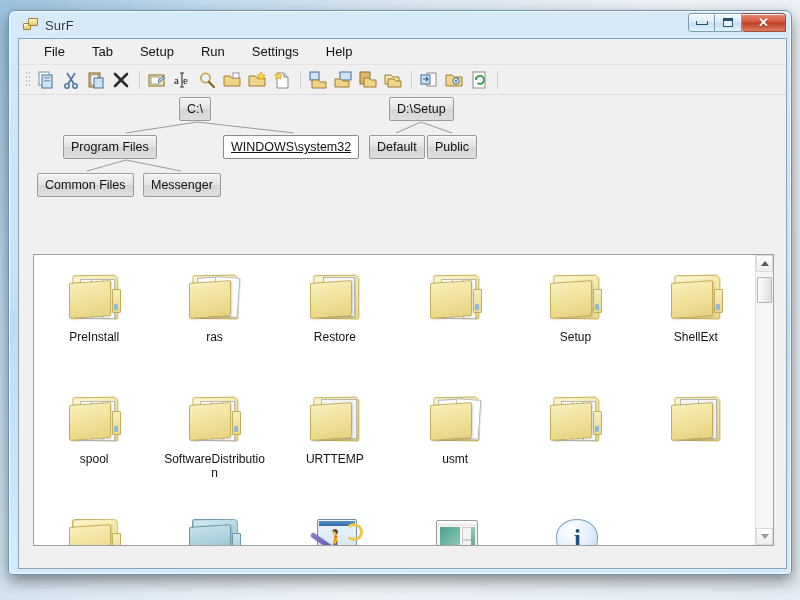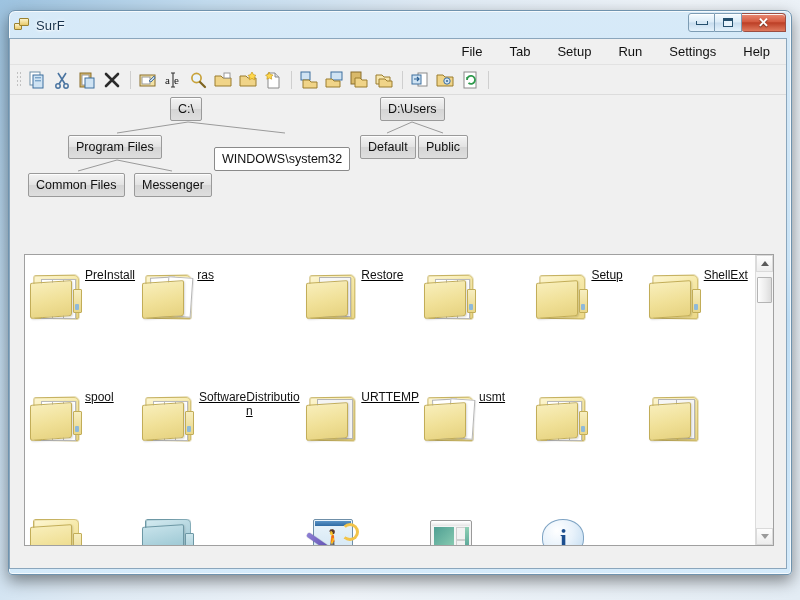--- a/index.html
+++ b/index.html
@@ -10,21 +10,21 @@
     position:relative;
   }
   
   #window{
     position:absolute;left:8px;top:10px;width:784px;height:565px;
     border-radius:7px 7px 4px 4px;
     background:linear-gradient(180deg,#d7eaf8 0%,#c9e3f6 45%,#bcdcf4 55%,#d5ebfb 100%);
     border:1px solid #6f93ae;
     box-shadow:0 6px 16px rgba(0,0,0,.45), inset 0 0 0 1px rgba(255,255,255,.75);
     box-sizing:border-box;
-    padding:1px 4px 5px 0;
+    padding:1px 4px 5px 9px;
   }
   
   #titlebar{
     height:26px;position:relative;
     display:flex;align-items:center;
     padding-left:5px;
   }
   #app-icon{width:16px;height:16px;position:relative;flex:none;margin-right:6px;}
   #app-icon i{position:absolute;display:block;box-sizing:border-box;
     background:linear-gradient(180deg,#fdf3c8,#e8c96a);border:1px solid #9a8230;border-radius:1px;}
@@ -50,21 +50,21 @@
   .gmin{width:10px;height:3px;border:1px solid #25506e;border-top:none;background:#d6e8f5;}
   .gmax{width:10px;height:9px;border:1px solid #25506e;border-top-width:3px;background:#e8f4fd;box-sizing:border-box;}
   .gclose{color:#fff;font-size:13px;font-weight:bold;line-height:1;text-shadow:0 1px 1px rgba(0,0,0,.5);}
   
   #client{
     height:531px;background:#f0f0f0;border:1px solid #8ba6bc;
     box-sizing:border-box;position:relative;
   }
   
   #menubar{height:25px;display:flex;align-items:center;padding-left:14px;
-    background:#f0f0f0;border-bottom:1px solid #e2e2e2;justify-content:flex-end;}
+    background:#f0f0f0;border-bottom:1px solid #e2e2e2;}
   .menu-item{font-size:13px;color:#111;padding:3px 11px;margin-right:5px;cursor:default;}
   
   #toolbar{height:29px;display:flex;align-items:center;padding-left:6px;background:#f0f0f0;
     border-bottom:1px solid #dcdcdc;}
   .grip{width:5px;height:17px;margin-right:4px;
     background-image:radial-gradient(#b9b9b9 40%,transparent 41%);
     background-size:3px 4px;opacity:.85;}
   .tb{width:24px;height:23px;margin-right:1px;display:flex;align-items:center;justify-content:center;
     border-radius:3px;position:relative;}
   .tsep{width:1px;height:18px;background:#cfcfcf;margin:0 5px;}
@@ -83,22 +83,22 @@
   
   #filepanel{
     position:absolute;left:14px;top:215px;right:12px;bottom:22px;
     background:#fff;border:1px solid #a0a0a0;box-sizing:border-box;overflow:hidden;
   }
   #filegrid{
     position:absolute;left:0;top:0;right:17px;bottom:0;
     display:grid;grid-template-columns:repeat(6,1fr);
     grid-auto-rows:122px;padding-top:6px;
   }
-  .fileitem{display:flex;flex-direction:row;align-items:flex-start;justify-content:flex-start;
-    padding-top:8px;cursor:default;text-decoration:underline;}
+  .fileitem{display:flex;flex-direction:column;align-items:center;justify-content:flex-start;
+    padding-top:8px;cursor:default;}
   .ficon{width:60px;height:56px;position:relative;margin-bottom:6px;}
   .flabel{font-size:12px;color:#111;text-align:center;line-height:1.15;max-width:104px;
     word-wrap:break-word;}
   
   .fold-back{position:absolute;left:8px;top:6px;width:44px;height:42px;
     background:linear-gradient(155deg,#fdf6d2 0%,#f6e9a9 40%,#ecd887 100%);
     border:1px solid #c6b261;border-radius:2px 5px 2px 2px;
     transform:perspective(70px) rotateY(-3deg);}
   .fold-papers{position:absolute;left:16px;top:10px;width:34px;height:38px;}
   .fold-papers span{position:absolute;top:0;height:38px;background:#fff;border:1px solid #b9b9b9;
@@ -321,23 +321,23 @@
         <g stroke="#9a9a9a" stroke-width="1" fill="none">
           <path d="M178 27 L107 38"></path>
           <path d="M178 27 L275 38"></path>
           <path d="M402 27 L377 38"></path>
           <path d="M402 27 L433 38"></path>
           <path d="M107 65 L68 76"></path>
           <path d="M107 65 L162 76"></path>
         </g>
       </svg>
       <div class="tab" style="left:160px;top:2px;">C:\</div>
-      <div class="tab" style="left:370px;top:2px;">D:\Users</div>
-      <div class="tab" style="left:58px;top:40px;">Program Files</div>
-      <div class="tab active" style="left:204px;top:52px;">WINDOWS\system32</div>
+      <div class="tab" style="left:370px;top:2px;">D:\Setup</div>
+      <div class="tab" style="left:44px;top:40px;">Program Files</div>
+      <div class="tab active" style="left:204px;top:40px;text-decoration:underline;">WINDOWS\system32</div>
       <div class="tab" style="left:350px;top:40px;">Default</div>
       <div class="tab" style="left:408px;top:40px;">Public</div>
       <div class="tab" style="left:18px;top:78px;">Common Files</div>
       <div class="tab" style="left:124px;top:78px;">Messenger</div>
     </div>
 
     <div id="filepanel">
       <div id="filegrid">
 
         <div class="fileitem">

